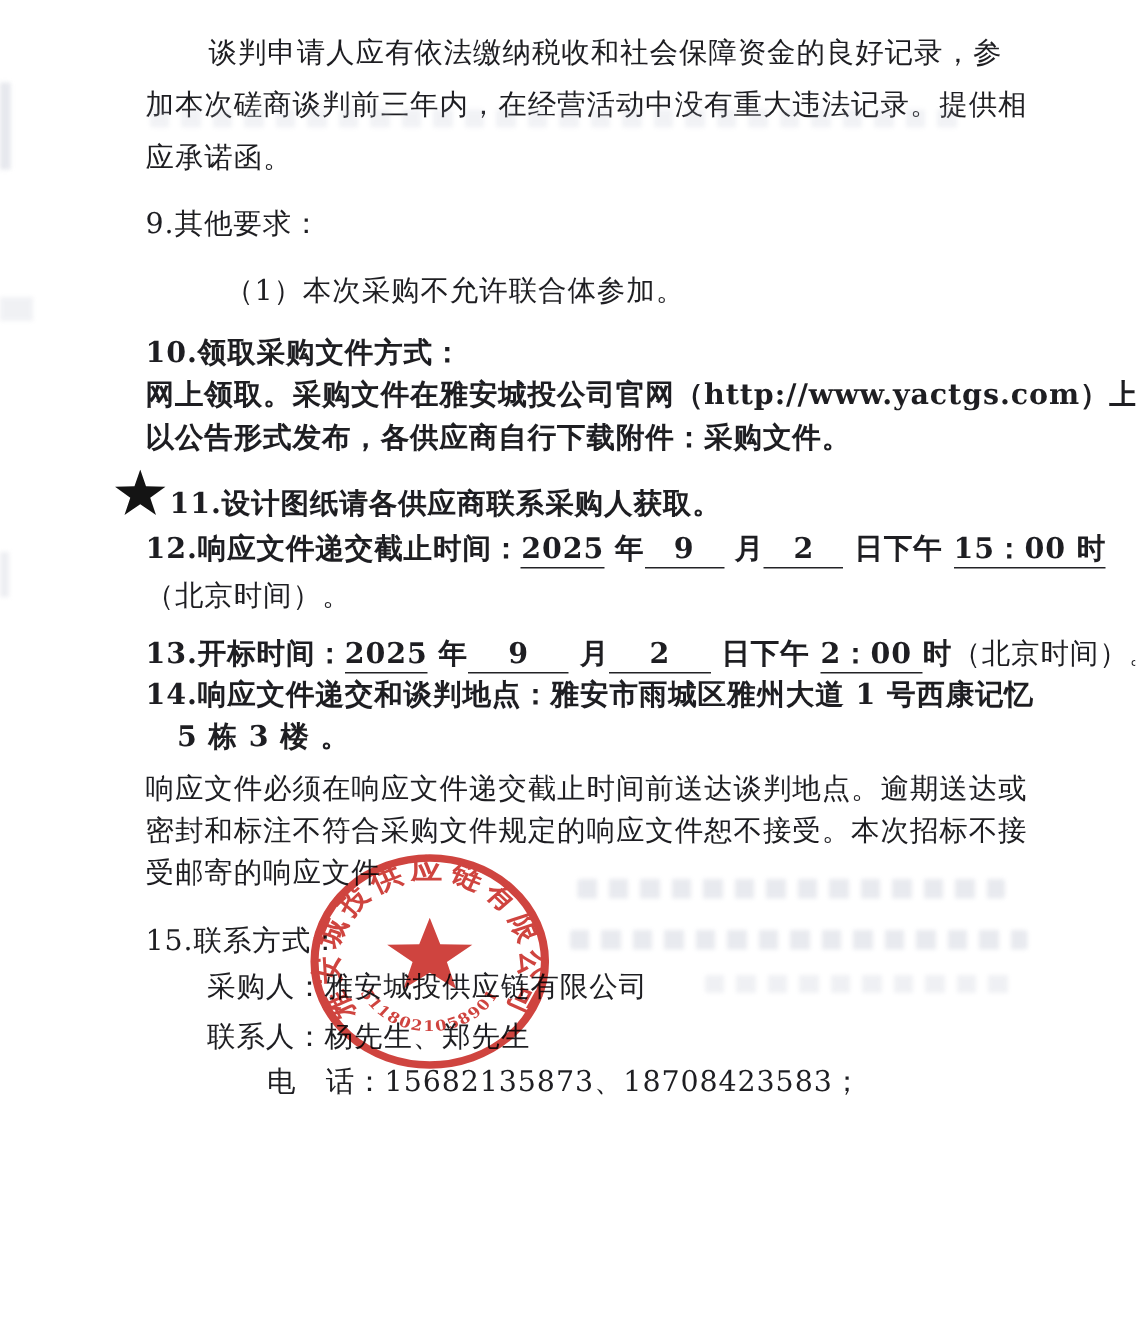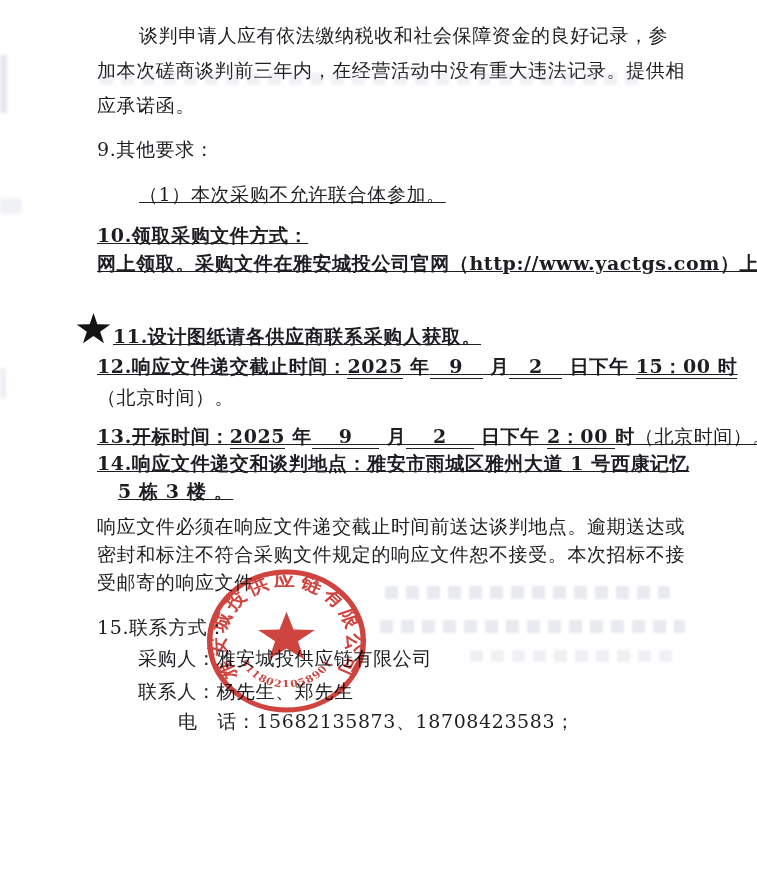--- a/index.html
+++ b/index.html
@@ -12,21 +12,21 @@
     font-family:"DejaVu Serif","Liberation Serif",serif;
     color:#1e1e22;
   }
   .line{
     position:absolute;
     font-size:19px;
     line-height:23px;
     letter-spacing:0.6px;
     white-space:nowrap;
   }
-  .b{font-weight:bold;text-decoration:underline;}
+  .b{font-weight:bold;}
   .u{border-bottom:1.6px solid #232326;padding-bottom:1px;}
   .reg{font-weight:normal;}
   
   .star{
     position:absolute;left:76px;top:313px;width:35px;height:33px;
     background:#141414;
     clip-path:polygon(50% 0%,61% 34%,98% 35%,69% 57%,80% 92%,50% 70%,20% 92%,31% 57%,2% 35%,39% 34%);
   }
   
   .stamp{
@@ -50,24 +50,25 @@
 </head>
 <body>
 
 <div class="page">
 
   <div class="line" style="left:139px;top:24px;">谈判申请人应有依法缴纳税收和社会保障资金的良好记录，参</div>
   <div class="line" style="left:97px;top:59px;">加本次磋商谈判前三年内，在经营活动中没有重大违法记录。提供相</div>
   <div class="line" style="left:97px;top:94px;">应承诺函。</div>
 
   <div class="line" style="left:97px;top:138px;">9.其他要求：</div>
-  <div class="line" style="left:139px;top:183px;text-decoration:underline;">（1）本次采购不允许联合体参加。</div>
+  <div class="line" style="left:150px;top:183px;">（1）本次采购不允许联合体参加。</div>
 
   <div class="line b" style="left:97px;top:224px;">10.领取采购文件方式：</div>
   <div class="line b" style="left:97px;top:252px;">网上领取。采购文件在雅安城投公司官网（http://www.yactgs.com）上</div>
+  <div class="line b" style="left:97px;top:281px;">以公告形式发布，各供应商自行下载附件：采购文件。</div>
 
   <div class="star"></div>
   <div class="line b" style="left:113px;top:325px;">11.设计图纸请各供应商联系采购人获取。</div>
 
   <div class="line b" style="left:97px;top:355px;"><span>12.响应文件递交截止时间：</span><span class="u">2025</span><span> 年</span><span class="u">　9　</span><span> 月</span><span class="u">　2　</span><span> 日下午 </span><span class="u">15：00 时</span></div>
   <div class="line" style="left:97px;top:386px;">（北京时间）。</div>
 
   <div class="line b" style="left:97px;top:425px;"><span>13.开标时间：</span><span class="u">2025</span><span> 年</span><span class="u">　 9 　</span><span> 月</span><span class="u">　 2 　</span><span> 日下午 </span><span class="u">2：00 </span><span>时</span><span class="reg">（北京时间）。</span></div>
 
   <div class="line b" style="left:97px;top:452px;text-align:right;">14.响应文件递交和谈判地点：雅安市雨城区雅州大道 1 号西康记忆</div>

